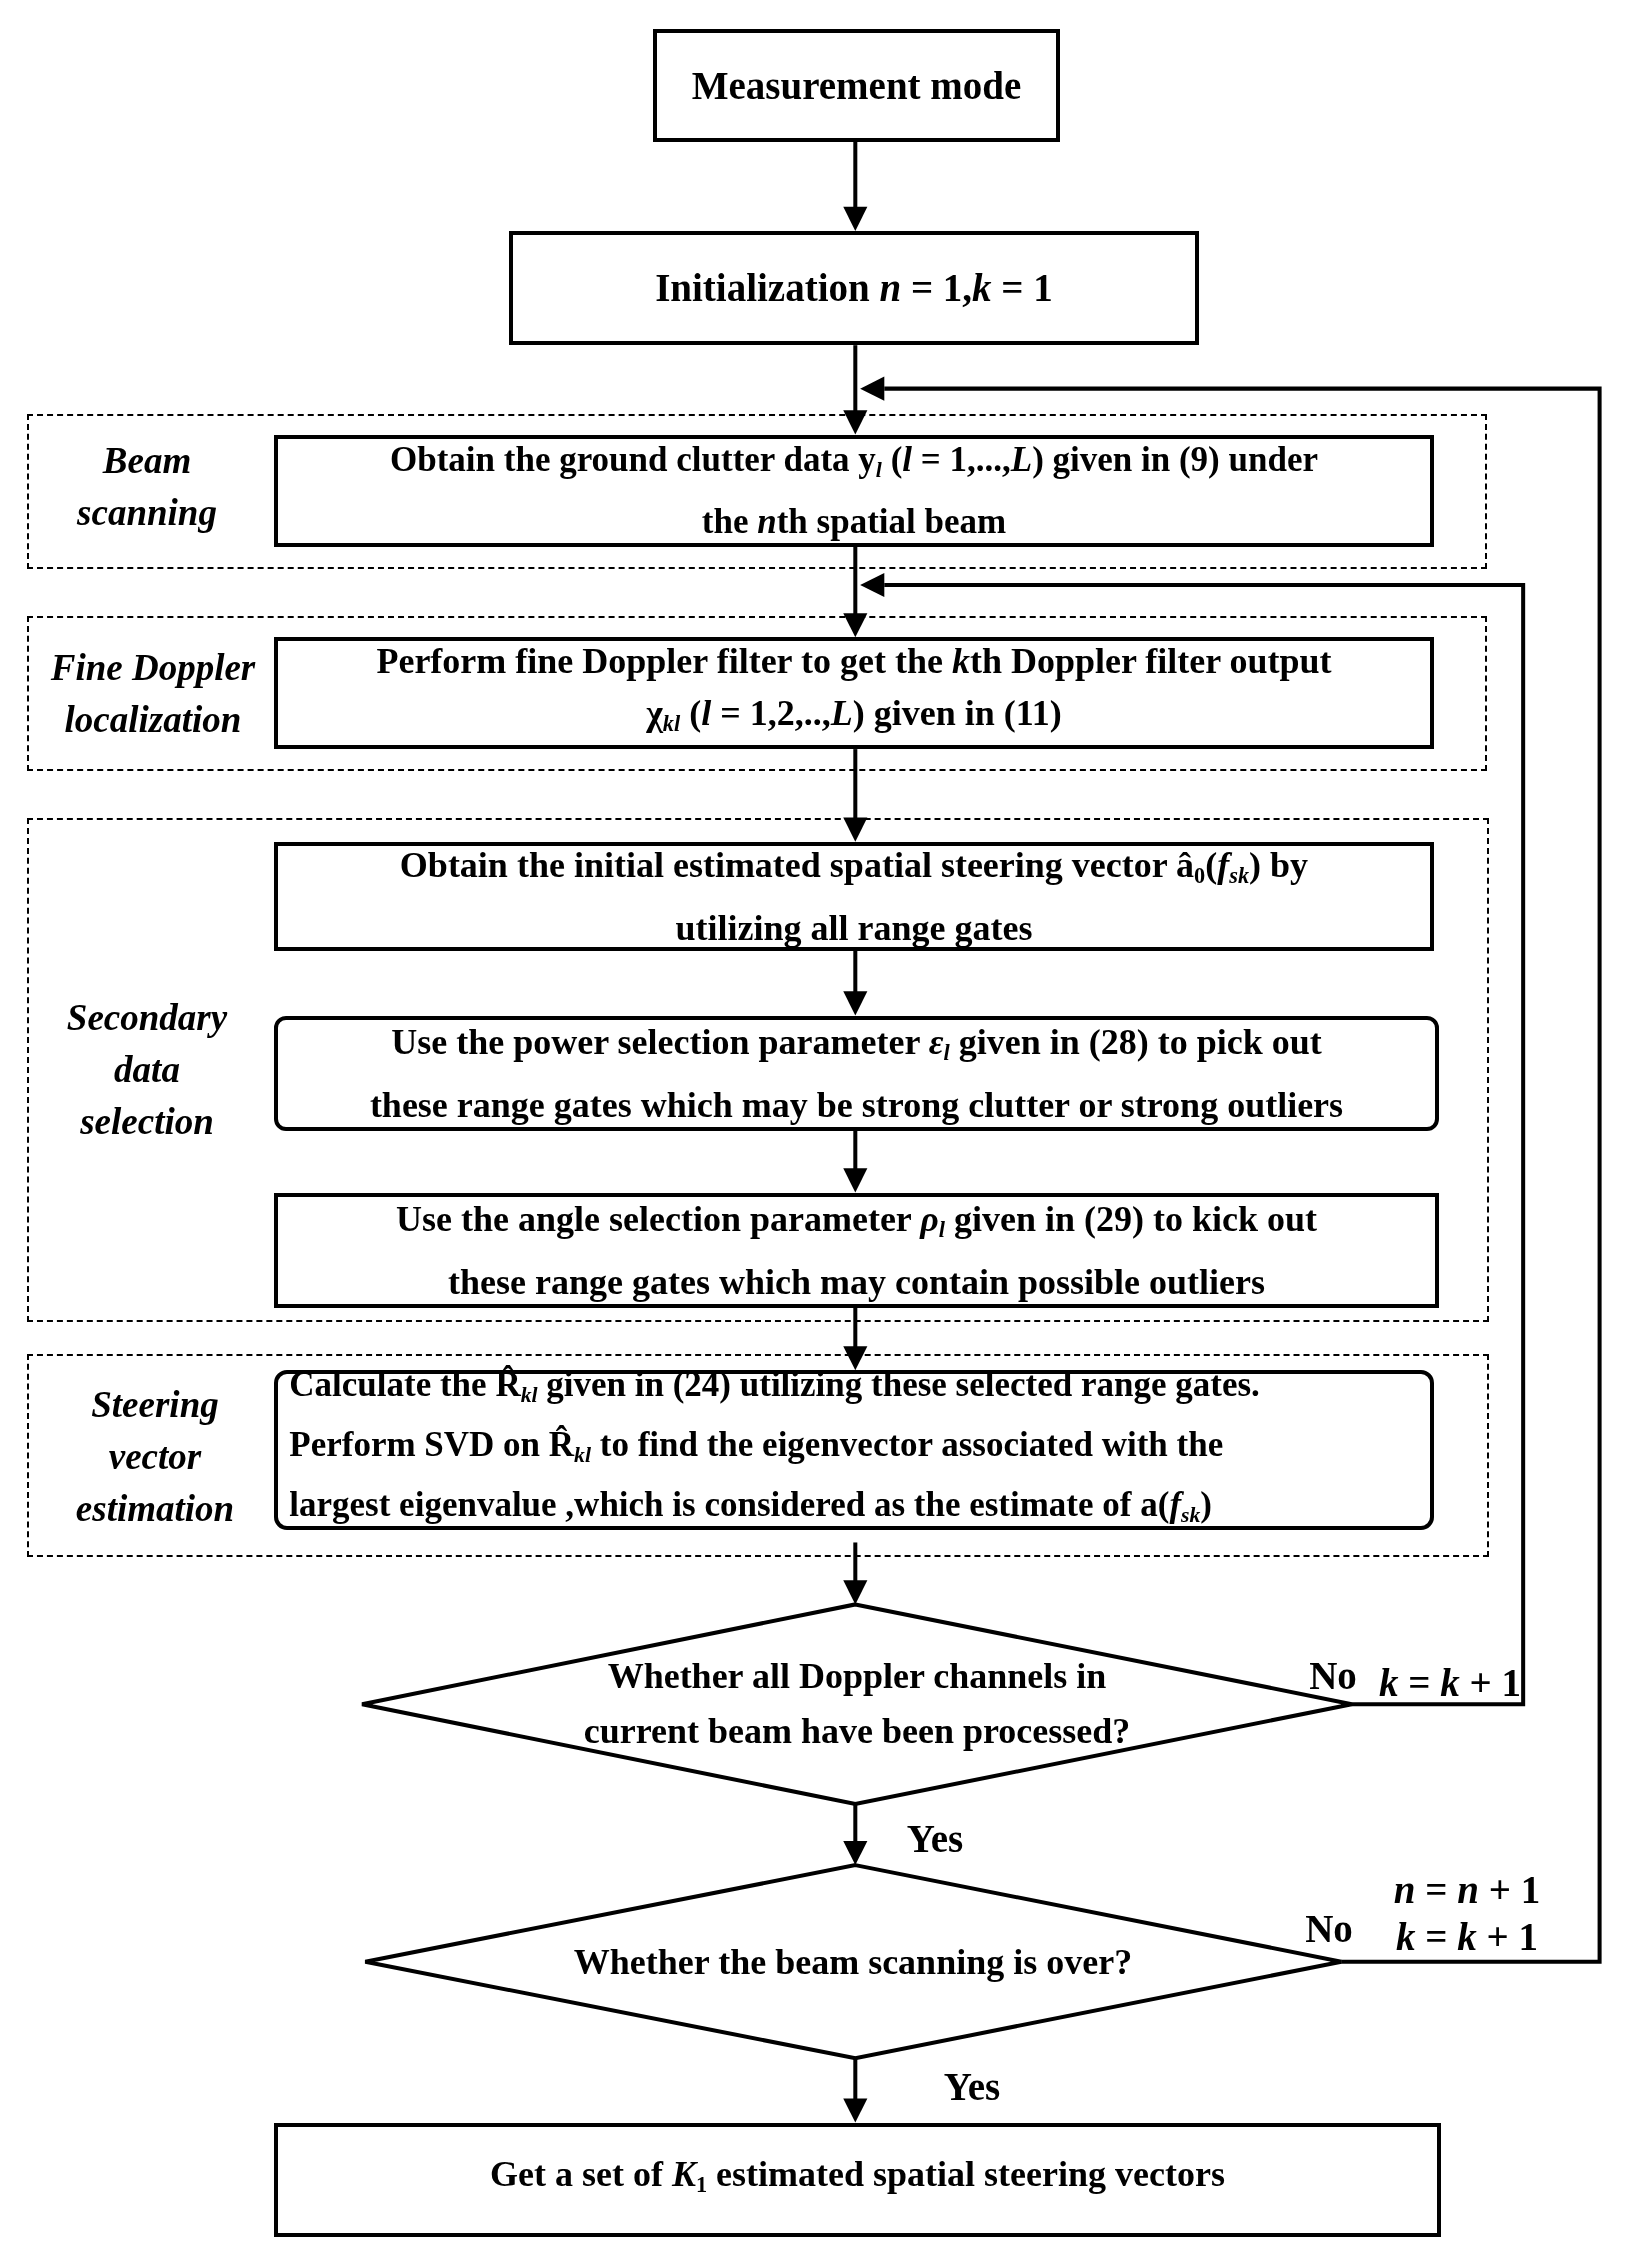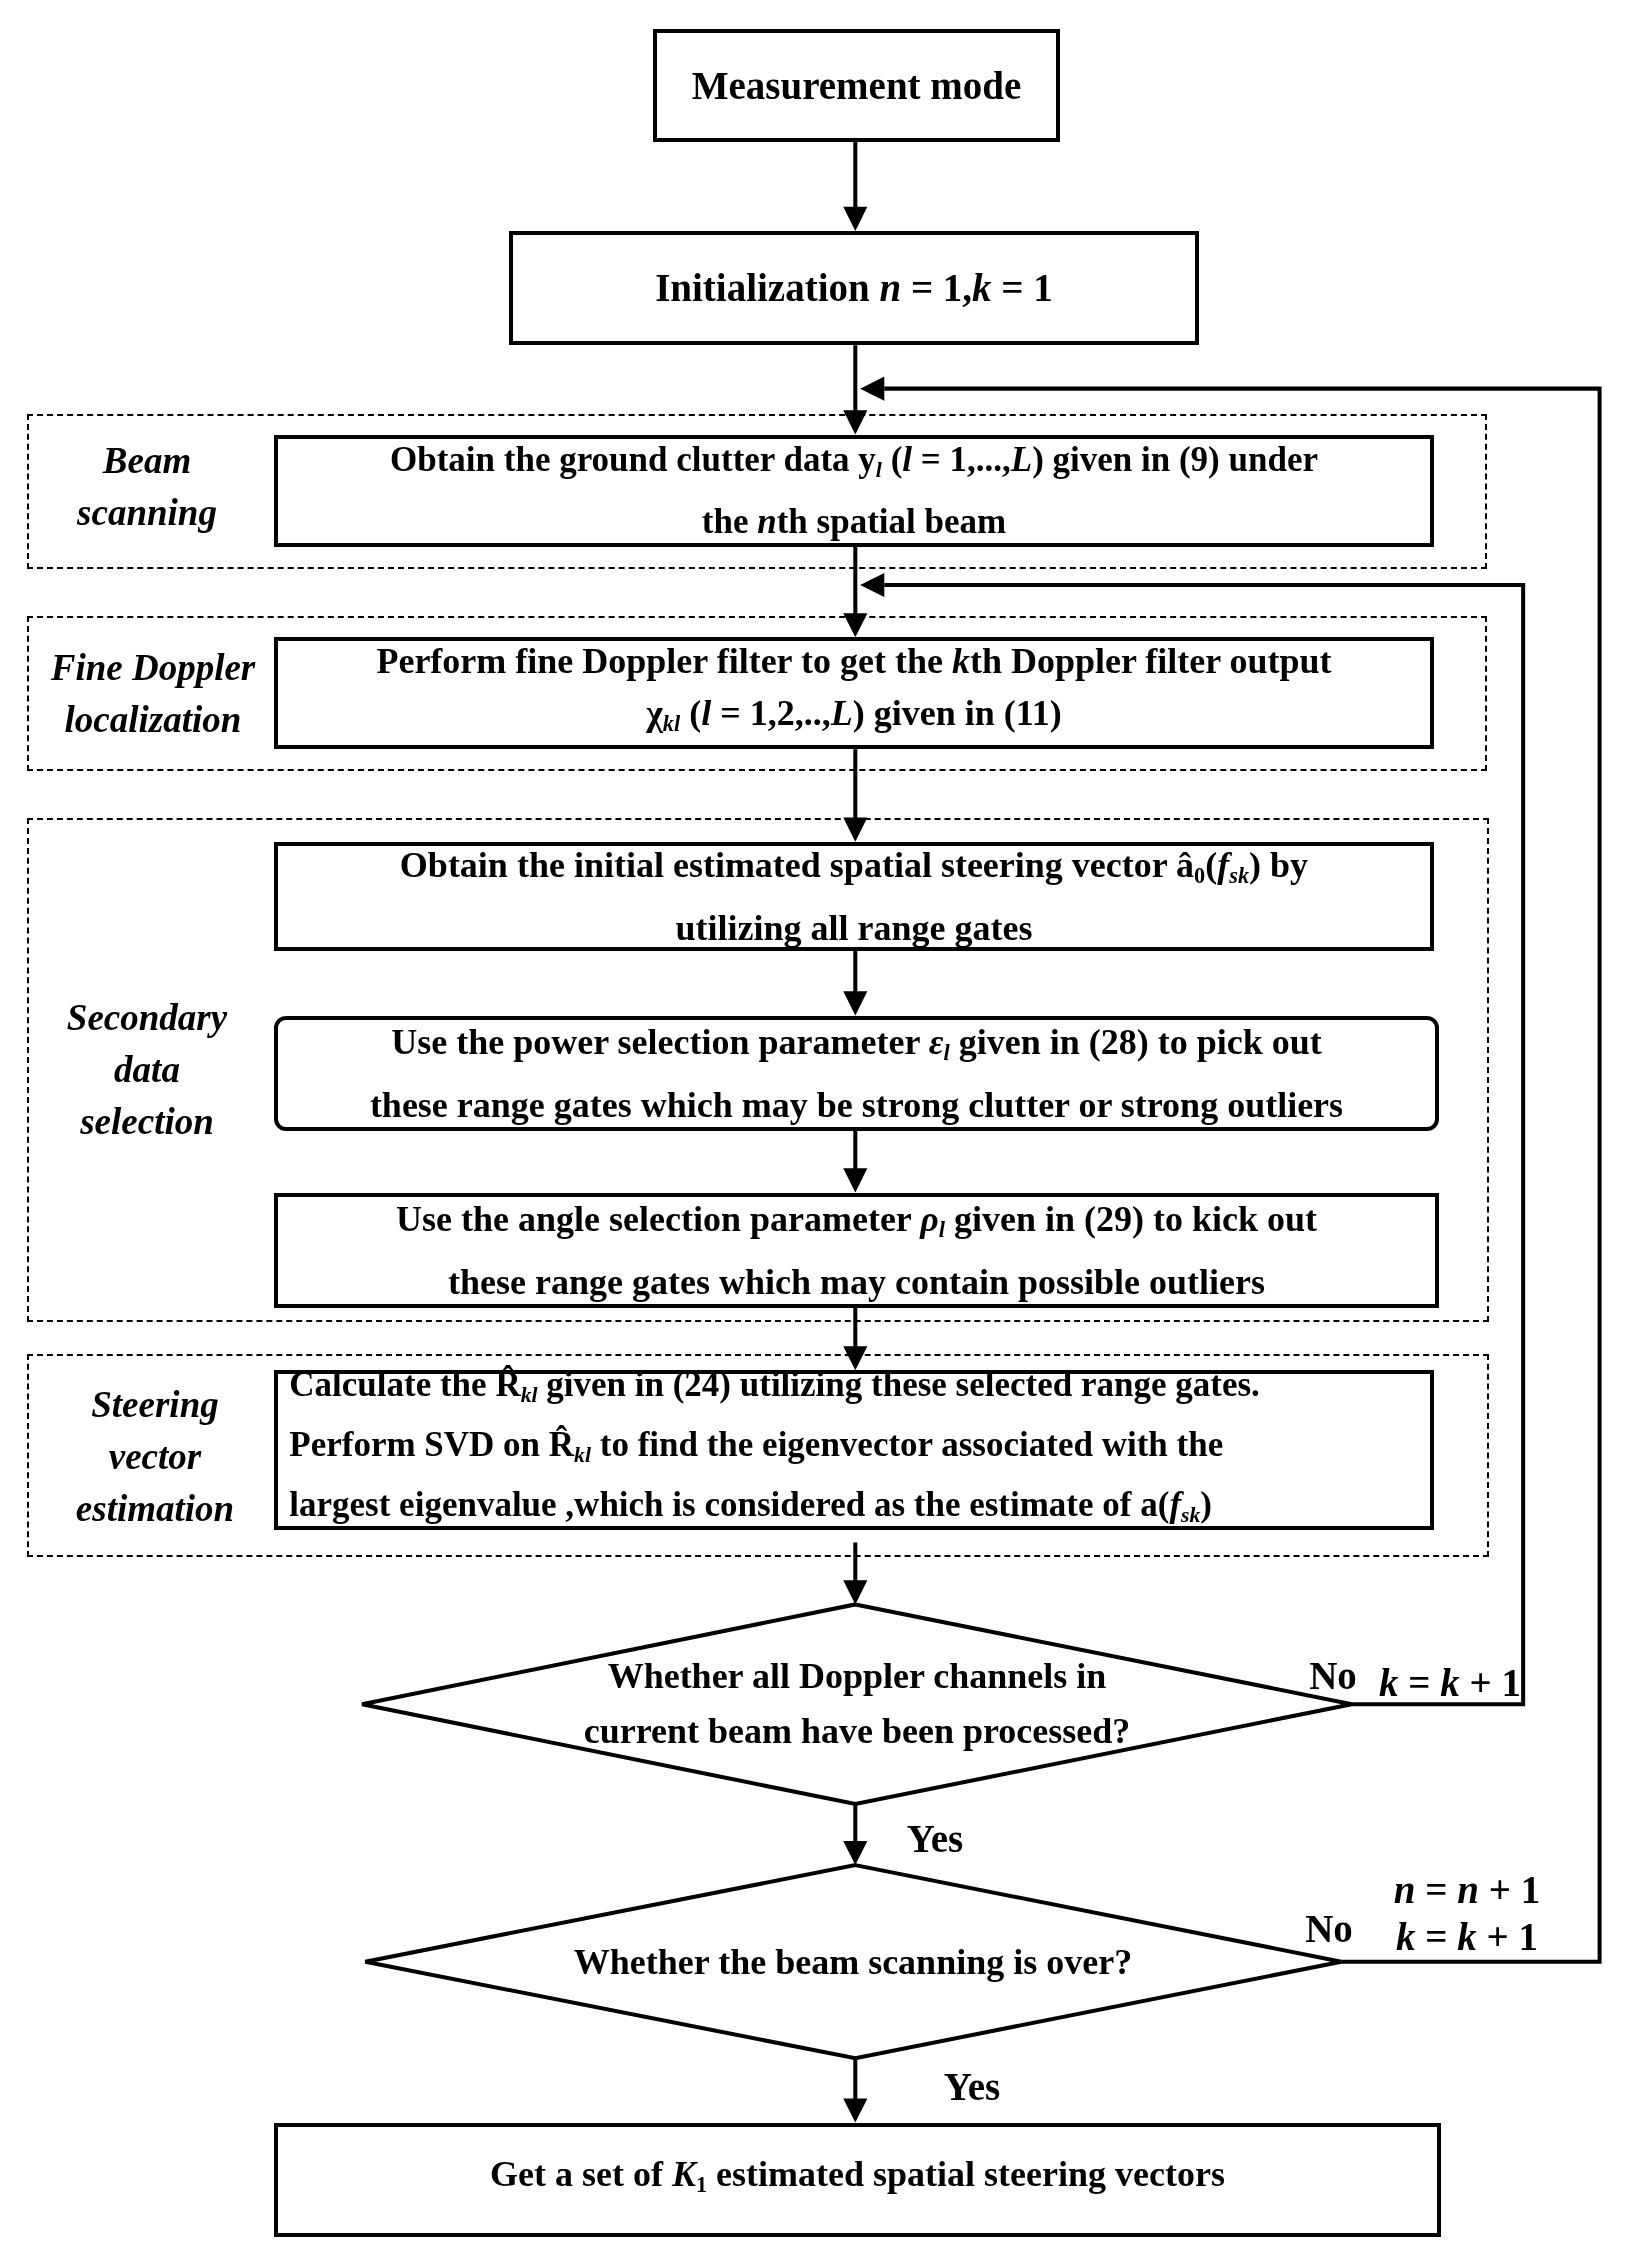--- a/index.html
+++ b/index.html
@@ -129,21 +129,21 @@
   </div>
 
   <div class="box" style="left:274px;top:1016px;width:1165px;height:115px;border-radius:12px;">
     <span class="btext"><span>Use the power selection parameter </span><span class="i">ε</span><span class="sb">l</span><span> given in (28)  to pick out</span><br><span>these range gates which may be strong clutter or strong outliers</span></span>
   </div>
 
   <div class="box" style="left:274px;top:1193px;width:1165px;height:115px;">
     <span class="btext"><span>Use the angle selection parameter </span><span class="i">ρ</span><span class="sb">l</span><span>  given in (29) to kick out</span><br><span>these range gates which may contain possible outliers</span></span>
   </div>
 
-  <div class="box leftalign" style="left:274px;top:1370px;width:1160px;height:160px;">
+  <div class="box leftalign" style="left:274px;top:1370px;width:1160px;height:160px;border-radius:13px;">
     <span class="btext"><span>Calculate the </span><span class="v">R̂</span><span class="sb">kl</span><span> given in (24) utilizing these selected range gates.</span><br><span>Perform SVD on </span><span class="v">R̂</span><span class="sb">kl</span><span> to find the eigenvector associated with the</span><br><span>largest eigenvalue ,which is considered as the estimate of </span><span class="v">a</span><span>(</span><span class="i">f</span><span class="sb">sk</span><span>)</span></span>
   </div>
 
   <div class="box" style="left:274px;top:2123px;width:1167px;height:114px;">
     <span class="btext"><span>Get a set of </span><span class="i">K</span><span class="sbn">1</span><span>  estimated spatial steering vectors</span></span>
   </div>
 
   <div class="glabel" style="left:147px;top:487px;">Beam<br>scanning</div>
   <div class="glabel" style="left:153px;top:694px;">Fine Doppler<br>localization</div>
   <div class="glabel" style="left:155px;top:1457px;">Steering<br>vector<br>estimation</div>

